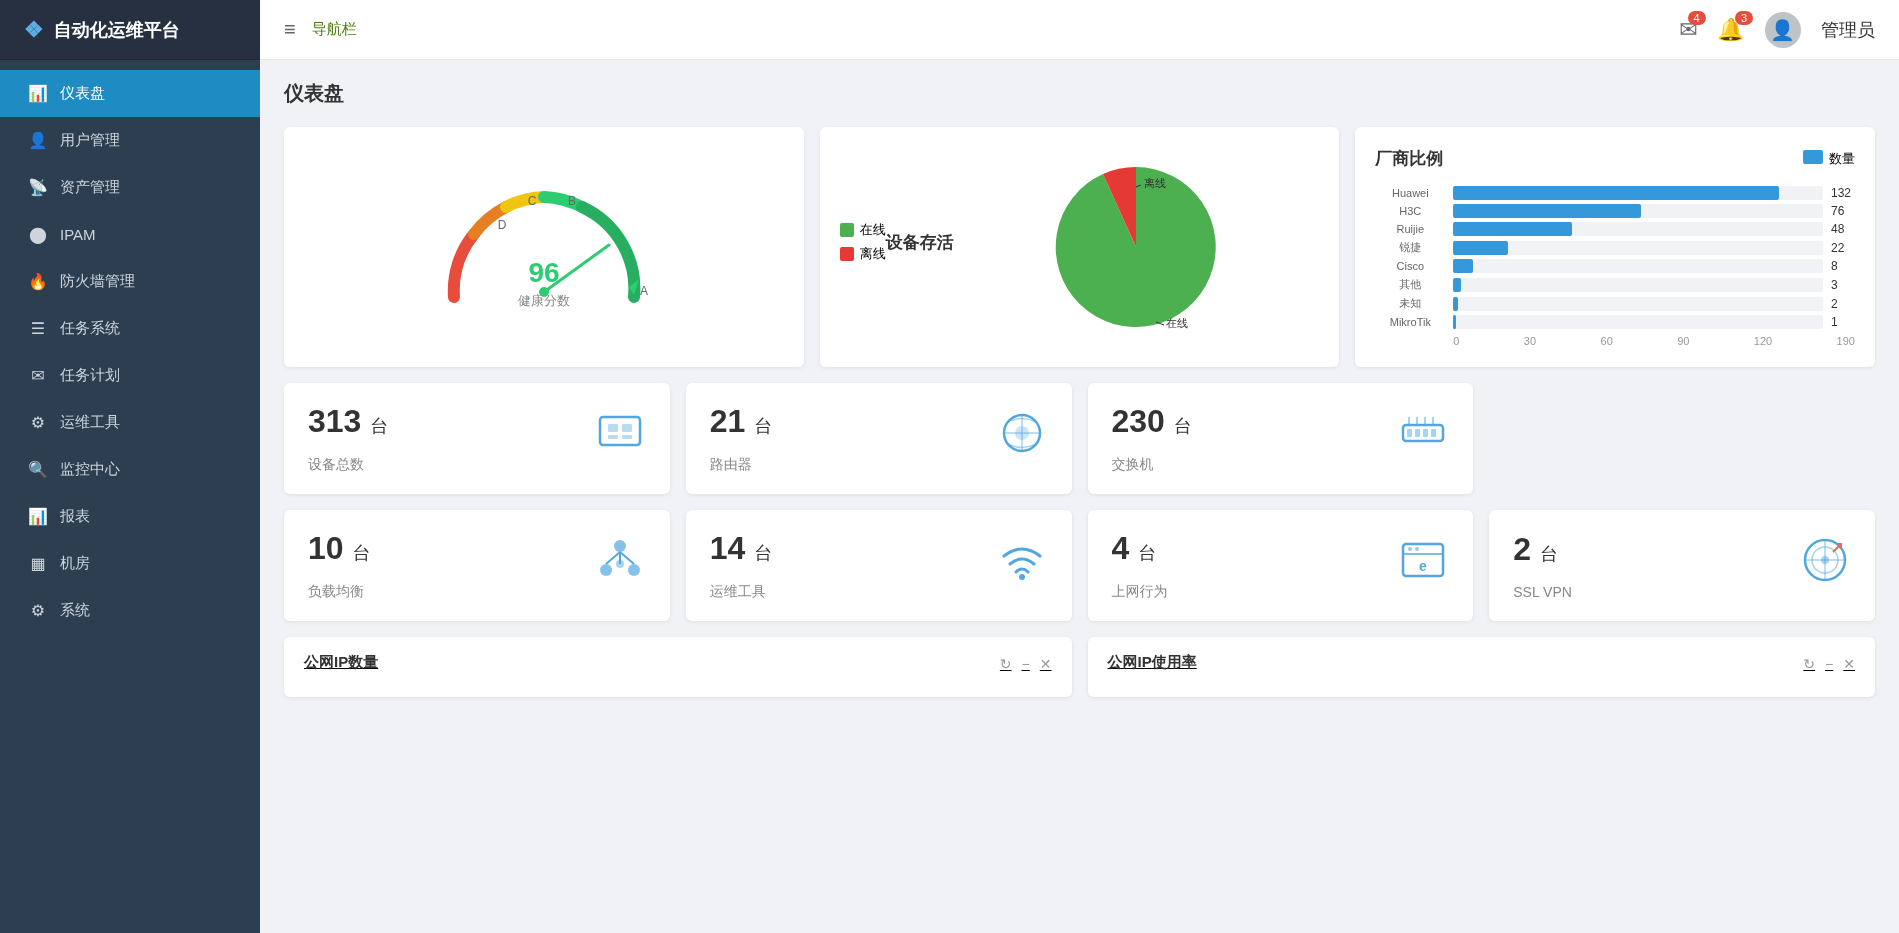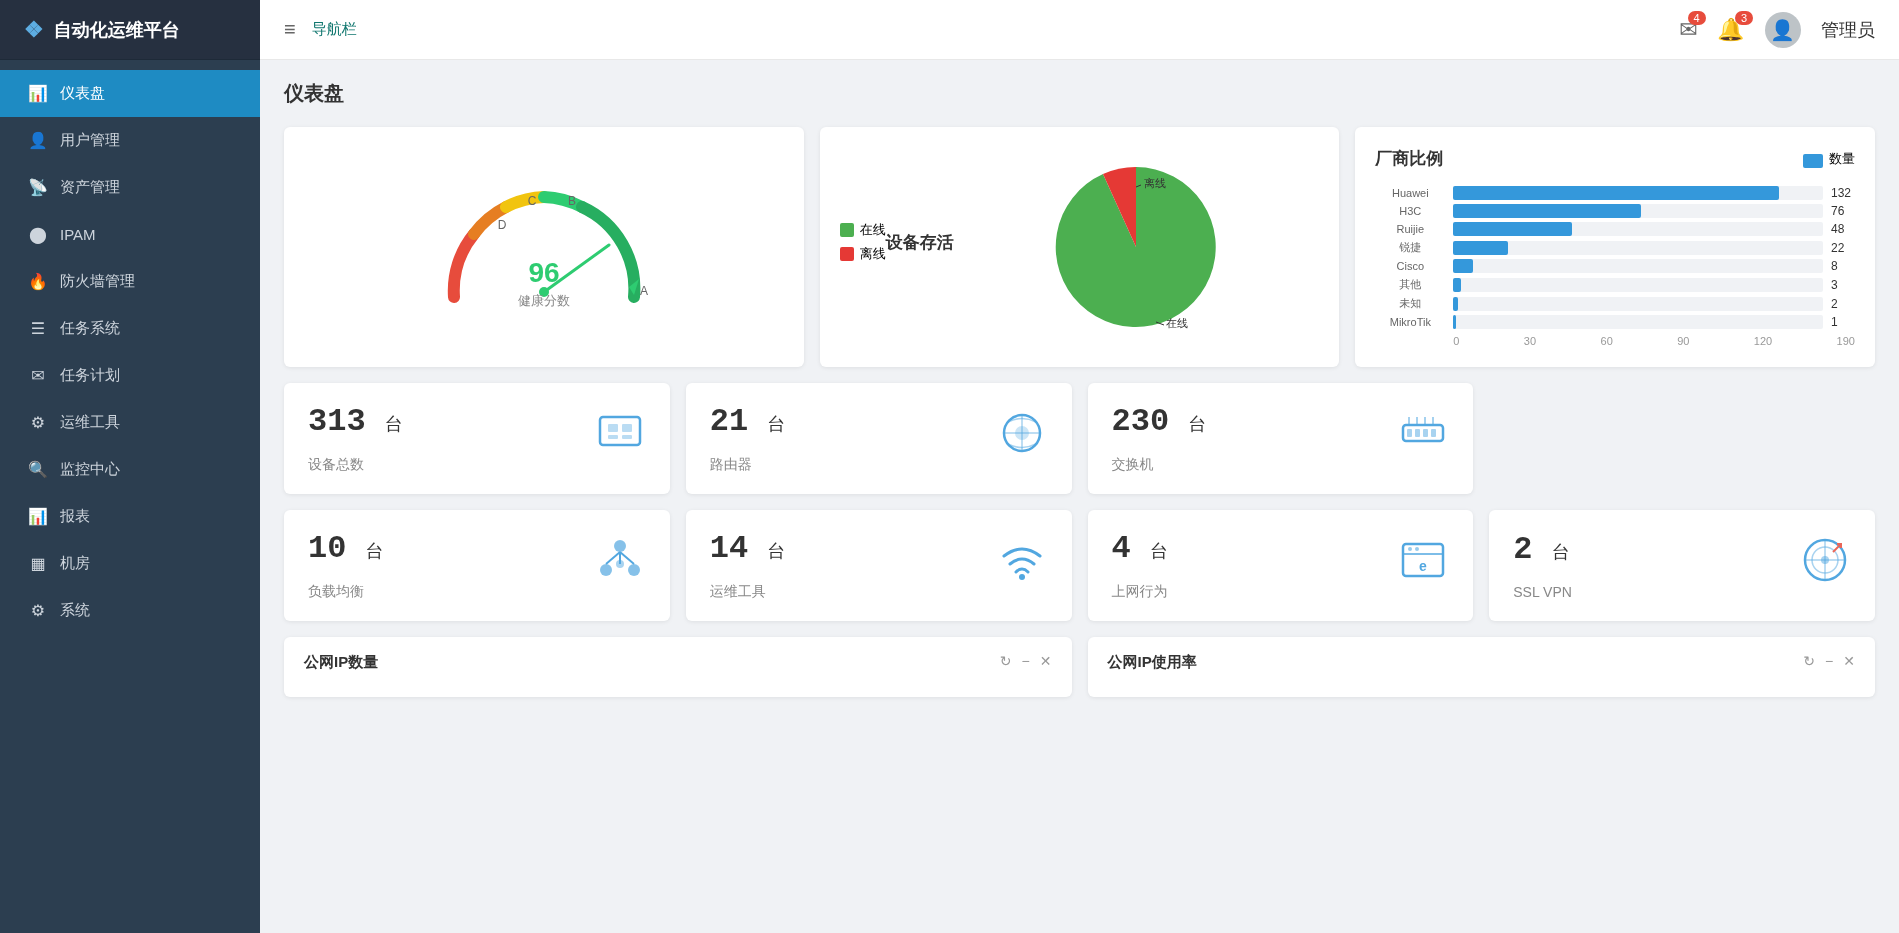--- a/index.html
+++ b/index.html
@@ -63,21 +63,21 @@
       border-bottom: 1px solid #e8e8e8;
       justify-content: space-between;
       flex-shrink: 0;
     }
     .header-left {
       display: flex;
       align-items: center;
       gap: 16px;
     }
     .hamburger { font-size: 20px; color: #666; cursor: pointer; }
-    .nav-label { font-size: 15px; color: #0f766e; }
+    .nav-label { font-size: 15px; color: #4d7c0f; }
     .header-right {
       display: flex;
       align-items: center;
       gap: 20px;
     }
     .header-badge-wrap {
       position: relative;
       cursor: pointer;
     }
     .header-badge-wrap .icon { font-size: 22px; color: #666; }
@@ -190,21 +190,21 @@
     .bar-card { min-height: 240px; }
     .bar-card-header {
       display: flex;
       align-items: center;
       justify-content: space-between;
       margin-bottom: 16px;
     }
     .bar-title { font-size: 17px; font-weight: bold; color: #333; }
     .bar-legend {
       display: flex;
-      align-items: flex-end;
+      align-items: flex-start;
       gap: 6px;
       font-size: 13px;
     }
     .bar-legend-box {
       width: 20px; height: 14px;
       background: #3498db;
       border-radius: 2px;
     }
     .bar-chart { display: flex; flex-direction: column; gap: 4px; }
     .bar-row {
@@ -237,43 +237,44 @@
       background: #fff;
       border-radius: 6px;
       padding: 20px 24px;
       box-shadow: 0 1px 4px rgba(0,0,0,0.08);
       display: flex;
       align-items: center;
       justify-content: space-between;
       min-height: 110px;
     }
     .stat-info { display: flex; flex-direction: column; }
-    .stat-count { font-size: 32px; font-weight: bold; color: #333; font-family: Liberation Mono, monospace; }
+    .stat-count { font-size: 32px; font-weight: bold; color: #333; }
     .stat-unit { font-size: 18px; font-weight: normal; }
     .stat-label { font-size: 14px; color: #888; margin-top: 16px; }
     .stat-icon { font-size: 48px; color: #3498db; opacity: 0.85; }
 
     
     .bottom-row {
       display: grid;
       grid-template-columns: 1fr 1fr;
       gap: 16px;
       margin-bottom: 16px;
     }
     .bottom-card {
       background: #fff;
       border-radius: 6px;
       padding: 16px 20px;
       box-shadow: 0 1px 4px rgba(0,0,0,0.08);
       min-height: 60px;
     }
     .bottom-card-header {
       display: flex;
-      align-items: flex-start;
+      align-items: flex-end;
       justify-content: space-between;
+      text-decoration: underline;
     }
     .bottom-card-title { font-size: 15px; font-weight: bold; color: #333; }
     .bottom-card-controls {
       display: flex;
       gap: 10px;
       color: #999;
       font-size: 14px;
     }
     .bottom-card-controls span { cursor: pointer; }
 

